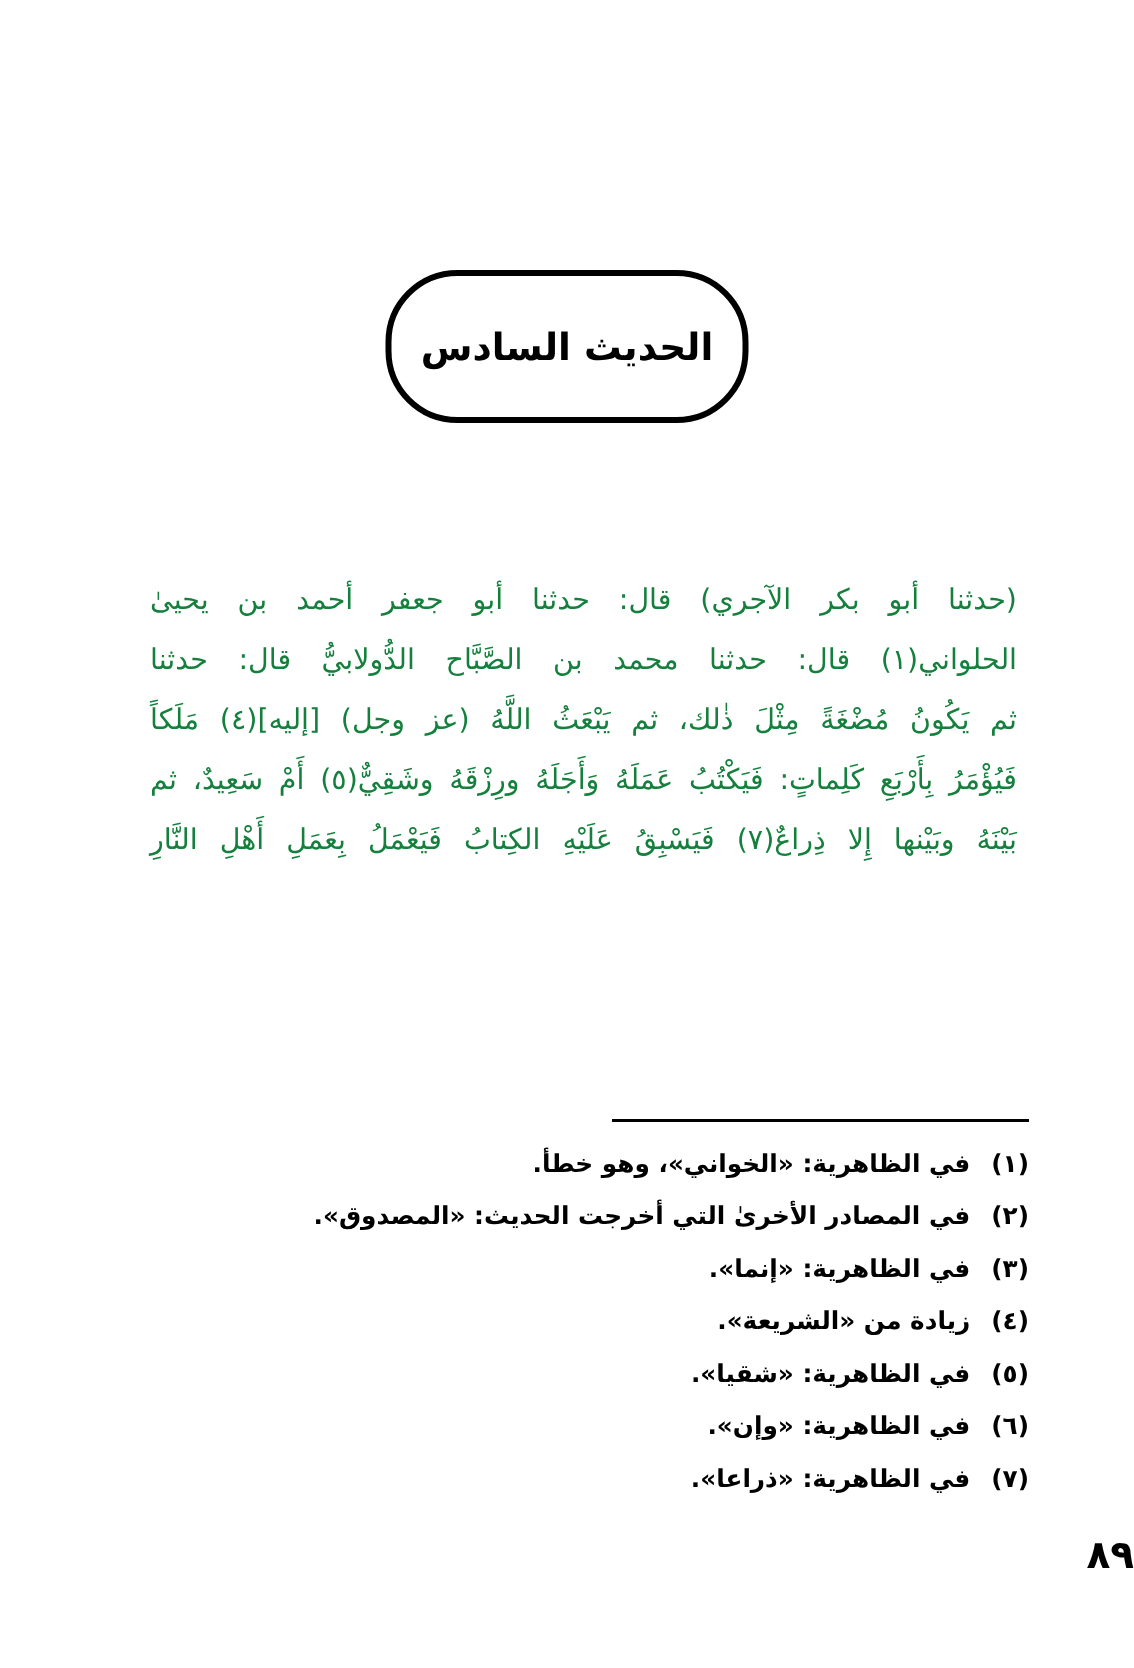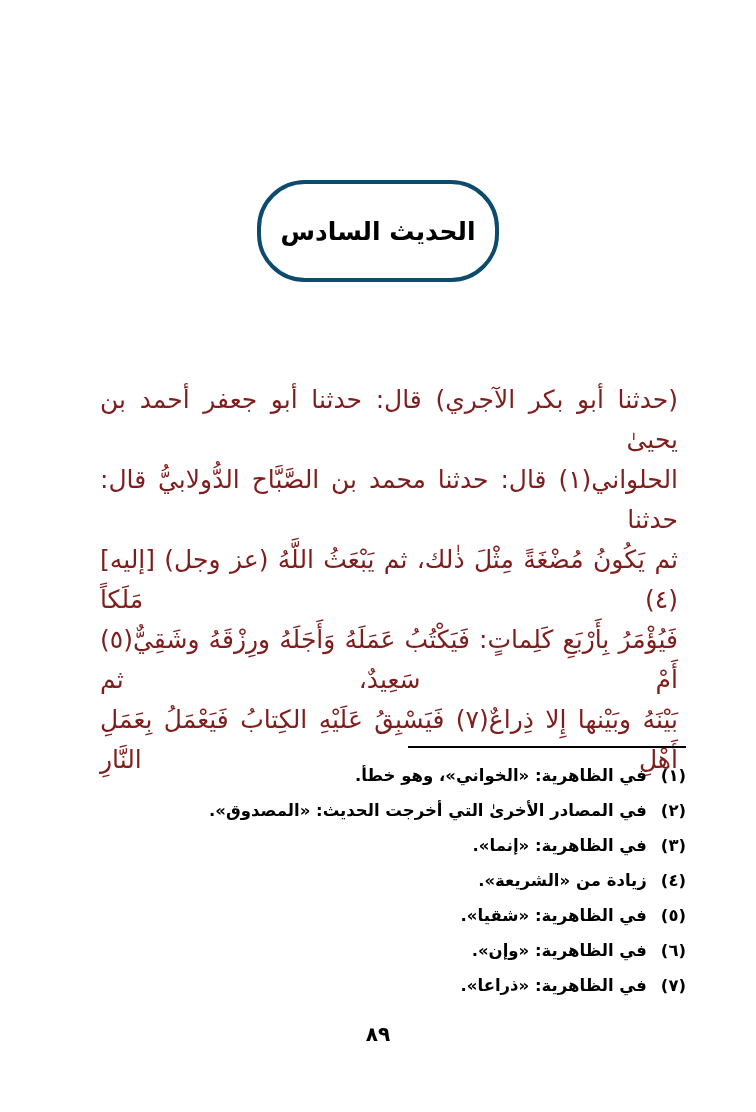--- a/index.html
+++ b/index.html
@@ -16,46 +16,46 @@
   }
 
   
   .title-box {
     position: absolute;
     top: 180px;
     left: 50%;
     transform: translateX(-50%);
     width: 242px;
     height: 102px;
-    border: 4px solid #0c4a6e;
+    border: 4px solid #000000;
     border-radius: 48px;
     display: flex;
     align-items: center;
     justify-content: center;
     background: #ffffff;
   }
   .title-text {
     font-size: 25px;
     font-weight: bold;
     letter-spacing: 0.5px;
   }
 
   
   .main-text {
     position: absolute;
     top: 380px;
     right: 78px;
     left: 80px;
   }
   .hadith-line {
-    font-size: 25px;
+    font-size: 19px;
     line-height: 40px;
     text-align: justify;
     text-align-last: justify;
-    color: #7f1d1d;
+    color: #15803d;
     margin-left: 20px;
   }
   .hadith-line:last-child {
     text-align-last: justify;
   }
 
   
   .footnote-rule {
     position: absolute;
     top: 746px;
@@ -87,22 +87,22 @@
     flex: 1 1 auto;
     text-align: right;
   }
 
   
   .page-number {
     position: absolute;
     top: 1022px;
     left: 0;
     right: 0;
-    text-align: center;
-    font-size: 20px;
+    text-align: right;
+    font-size: 26px;
     font-weight: bold;
   }
 </style>
 </head>
 <body>
 
 <div class="title-box">
   <div class="title-text">الحديث السادس</div>
 </div>
 

